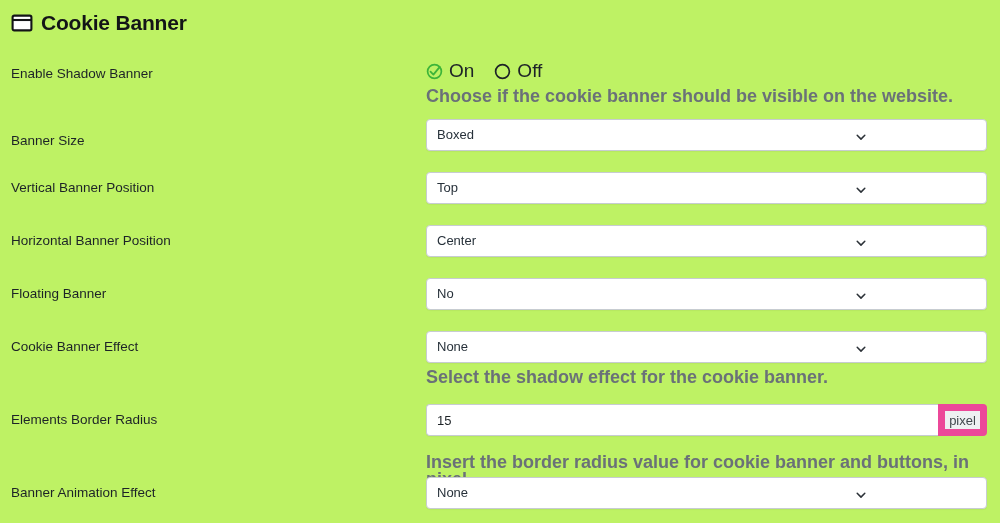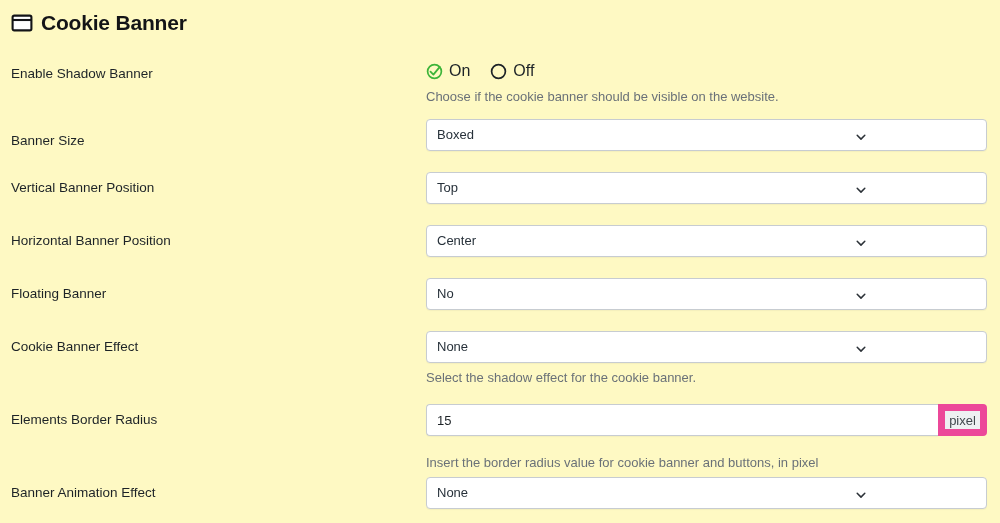--- a/index.html
+++ b/index.html
@@ -14,21 +14,21 @@
     font-family: "Liberation Sans", sans-serif;
     color: #1d2327;
     overflow: hidden;
     position: relative;
   }
 
   .page {
     position: relative;
     width: 1000px;
     height: 523px;
-    background: #fef9c3;
+    background: #bef264;
   }
 
   
   .section-header {
     position: absolute;
     left: 11px;
     top: 10px;
     display: flex;
     align-items: center;
     gap: 8px;
@@ -76,31 +76,31 @@
     gap: 20px;
   }
   .radio-option {
     display: flex;
     align-items: center;
     gap: 6px;
     cursor: pointer;
   }
   .radio-option svg { display: block; }
   .radio-option .rlabel {
-    font-size: 16px;
+    font-size: 19px;
     line-height: 18px;
     color: #1d2327;
   }
 
   
   .help-text {
-    font-size: 13px;
+    font-size: 18px;
     line-height: 17px;
     color: #6a7178;
-    font-weight: 400;
+    font-weight: 700;
   }
 
   
   .select-wrap {
     position: relative;
     width: 452px;
     height: 32px;
   }
   .select-box {
     width: 561px;

